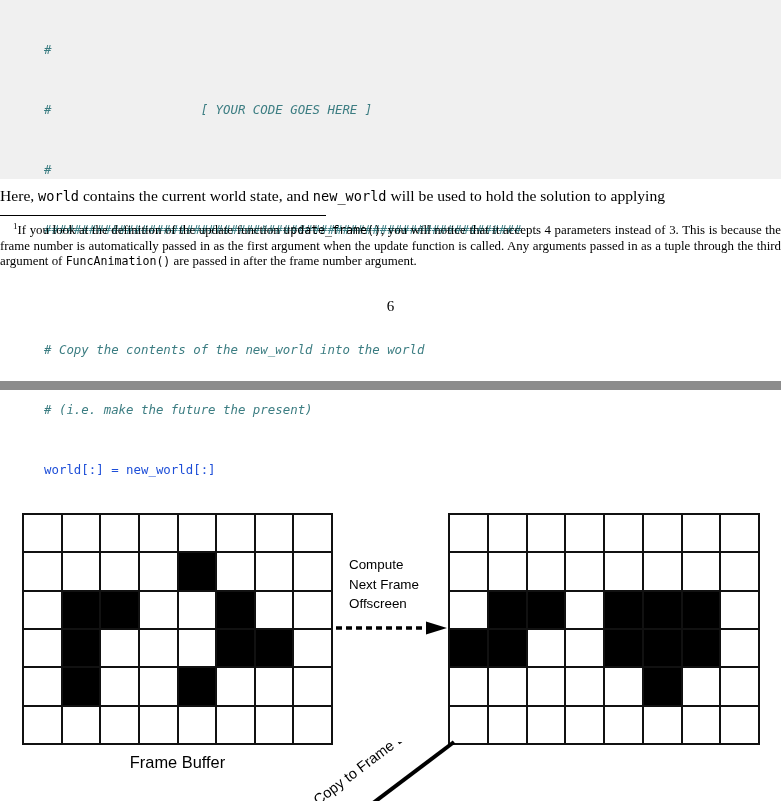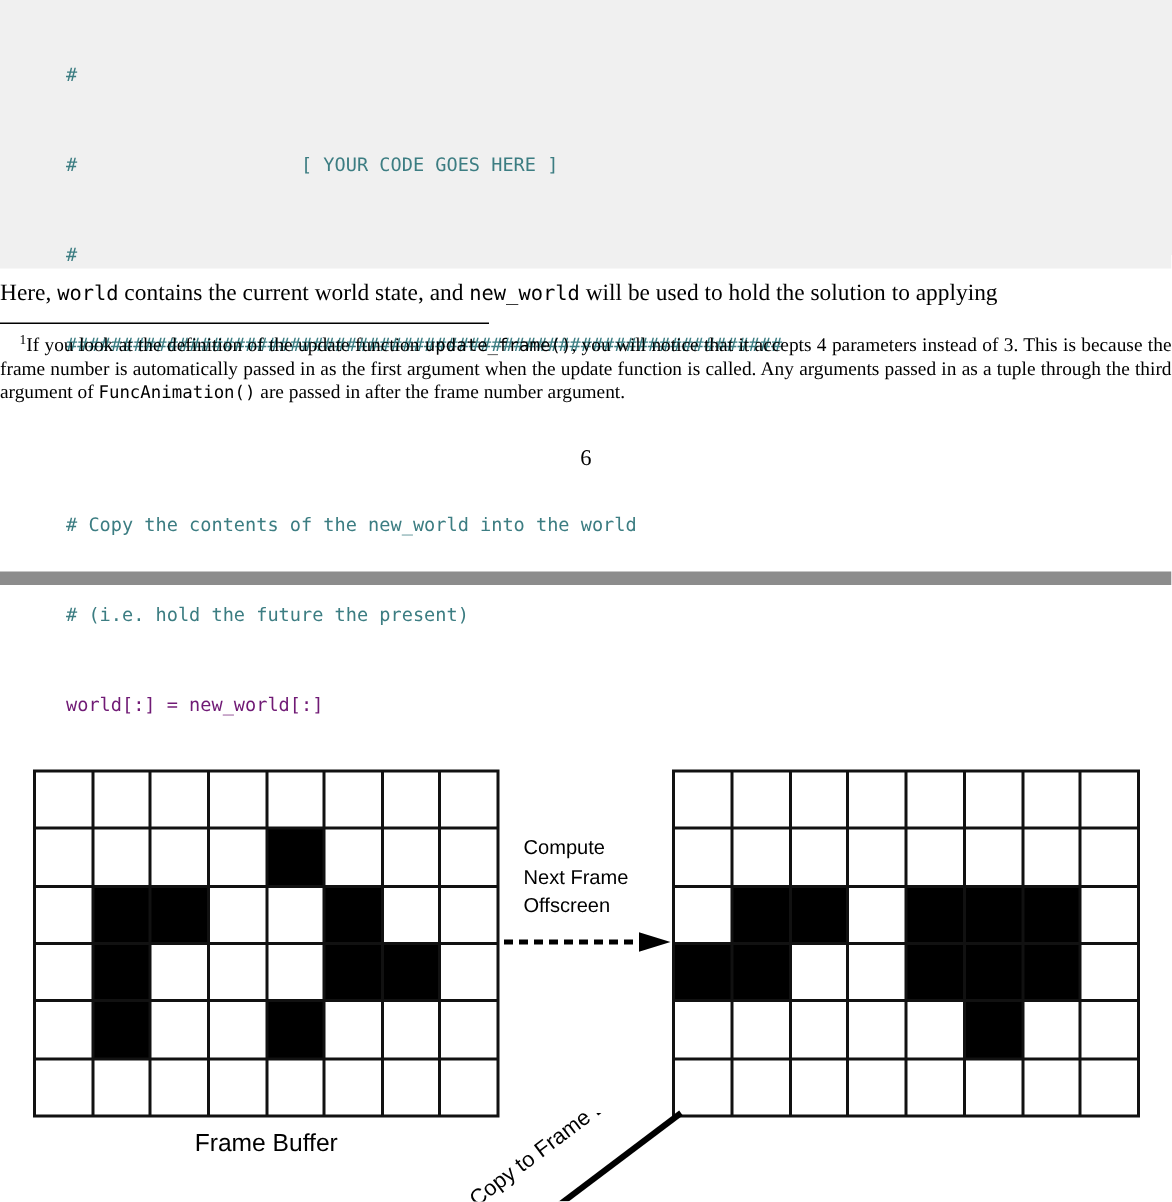--- a/index.html
+++ b/index.html
@@ -30,24 +30,24 @@
   .code-lines {
     position: absolute;
     left: 44px;
     top: 0px;
     font-family: "DejaVu Sans Mono", monospace;
     font-size: 12.4px;
     line-height: 20px;
     white-space: pre;
   }
   .code-line { height: 20px; }
-  .cmt { color: #3c7d82; }
+  .cmt { color: #3c7d82; font-style: italic; }
   .cmt-plain { color: #3c7d82; font-style: normal; }
   .kw  { color: #008000; font-weight: bold; }
-  .pln { color: #701a75; }
+  .pln { color: #1d4ed8; }
   .blank { height: 20px; }
 
   
   .para {
     position: absolute;
     left: 0px;
     top: 186px;
     width: 636px;
     font-family: "Liberation Serif", serif;
     font-size: 15.6px;
@@ -194,21 +194,21 @@
 <body>
 
 <div class="code-block">
   <div class="code-lines">
     <div class="code-line"><span class="cmt-plain">#</span></div>
     <div class="code-line"><span class="cmt">#                    [ YOUR CODE GOES HERE ]</span></div>
     <div class="code-line"><span class="cmt-plain">#</span></div>
     <div class="code-line"><span class="cmt-plain">################################################################</span></div>
     <div class="blank"></div>
     <div class="code-line"><span class="cmt"># Copy the contents of the new_world into the world</span></div>
-    <div class="code-line"><span class="cmt"># (i.e. hold the future the present)</span></div>
+    <div class="code-line"><span class="cmt"># (i.e. make the future the present)</span></div>
     <div class="code-line"><span class="pln">world[:] = new_world[:]</span></div>
     <div class="code-line"><span class="kw">return</span><span class="pln"> img,</span></div>
   </div>
 </div>
 
 <div class="para"><span>Here, </span><span class="mono">world</span><span> contains the current world state, and </span><span class="mono">new_world</span><span> will be used to hold the solution to applying</span></div>
 
 <div class="fn-rule"></div>
 <div class="footnote"><span class="fn-indent"></span><sup>1</sup><span>If you look at the definition of the update function </span><span class="mono">update_frame()</span><span>, you will notice that it accepts 4 parameters instead of 3. This is because the frame number is automatically passed in as the first argument when the update function is called. Any arguments passed in as a tuple through the third argument of </span><span class="mono">FuncAnimation()</span><span> are passed in after the frame number argument.</span></div>
 

